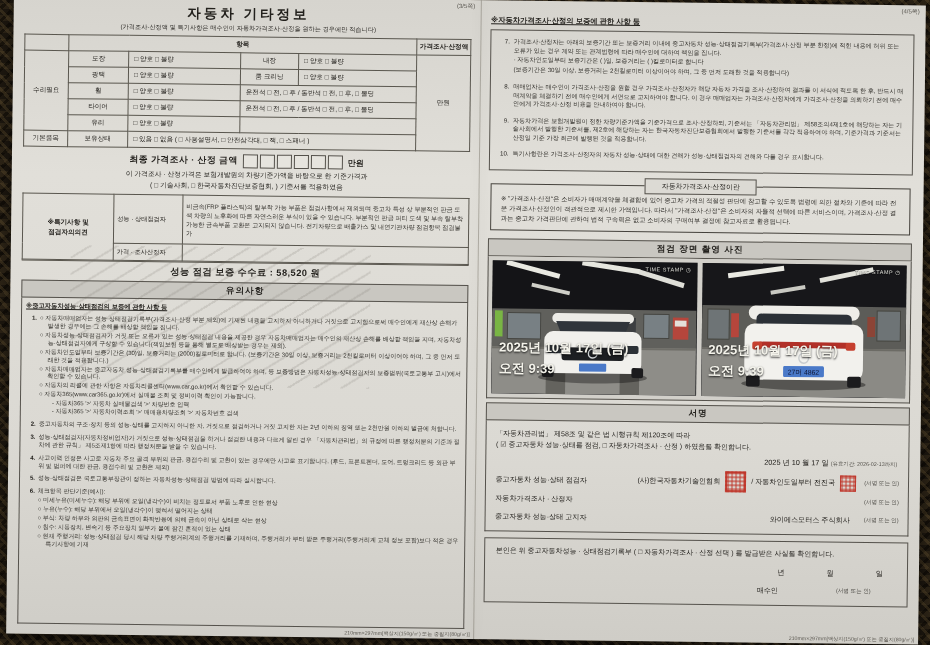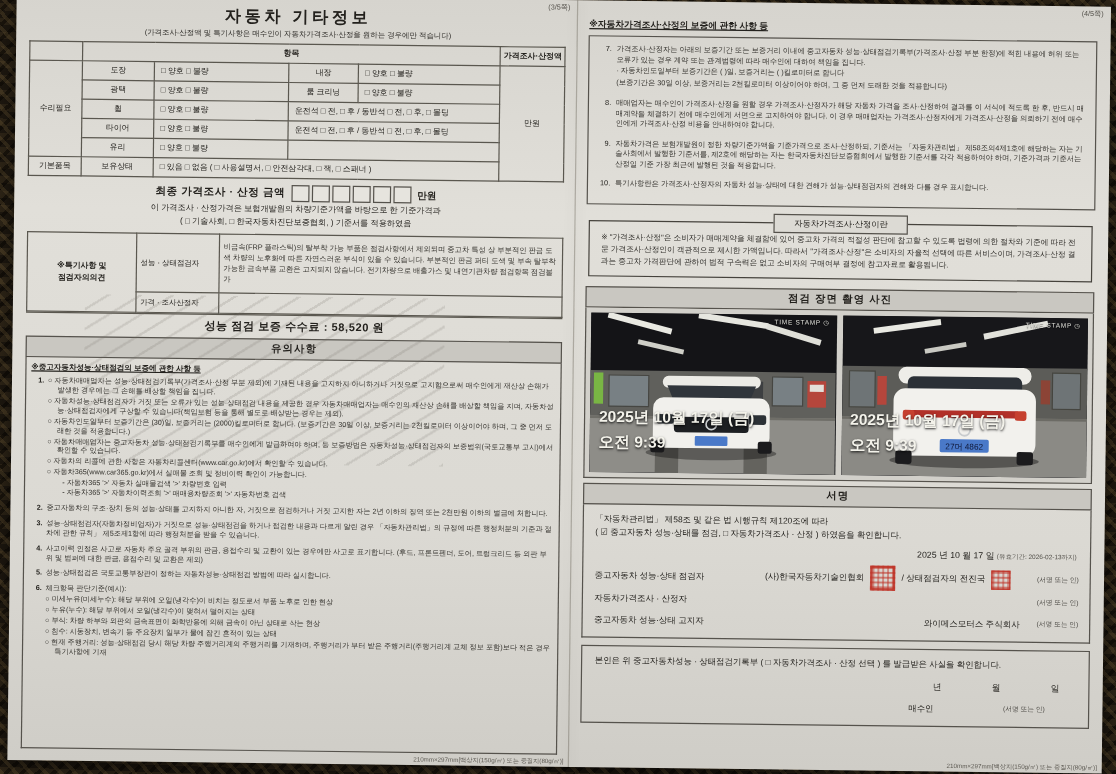--- a/index.html
+++ b/index.html
@@ -348,21 +348,21 @@
         <div class="sline">( ☑ 중고자동차 성능·상태를 점검,  □ 자동차가격조사 · 산정 ) 하였음을 확인합니다.</div>
         <div class="sdate">
           <span>2025 년   10 월   17 일</span>
           <span class="svalid">(유효기간: 2026-02-13까지)</span>
         </div>
         <div class="sigrow">
           <span class="siglab">중고자동차 성능·상태 점검자</span>
           <span class="sigval">
             <span>(사)한국자동차기술인협회</span>
             <span class="stamp"></span>
-            <span>/ 상태점검자의    전진국</span>
+            <span>/ 자동차인도일부터    전진국</span>
             <span class="stamp small"></span>
           </span>
           <span class="sigsuf">(서명 또는 인)</span>
         </div>
         <div class="sigrow">
           <span class="siglab">자동차가격조사 · 산정자</span>
           <span class="sigval"></span>
           <span class="sigsuf">(서명 또는 인)</span>
         </div>
         <div class="sigrow">

